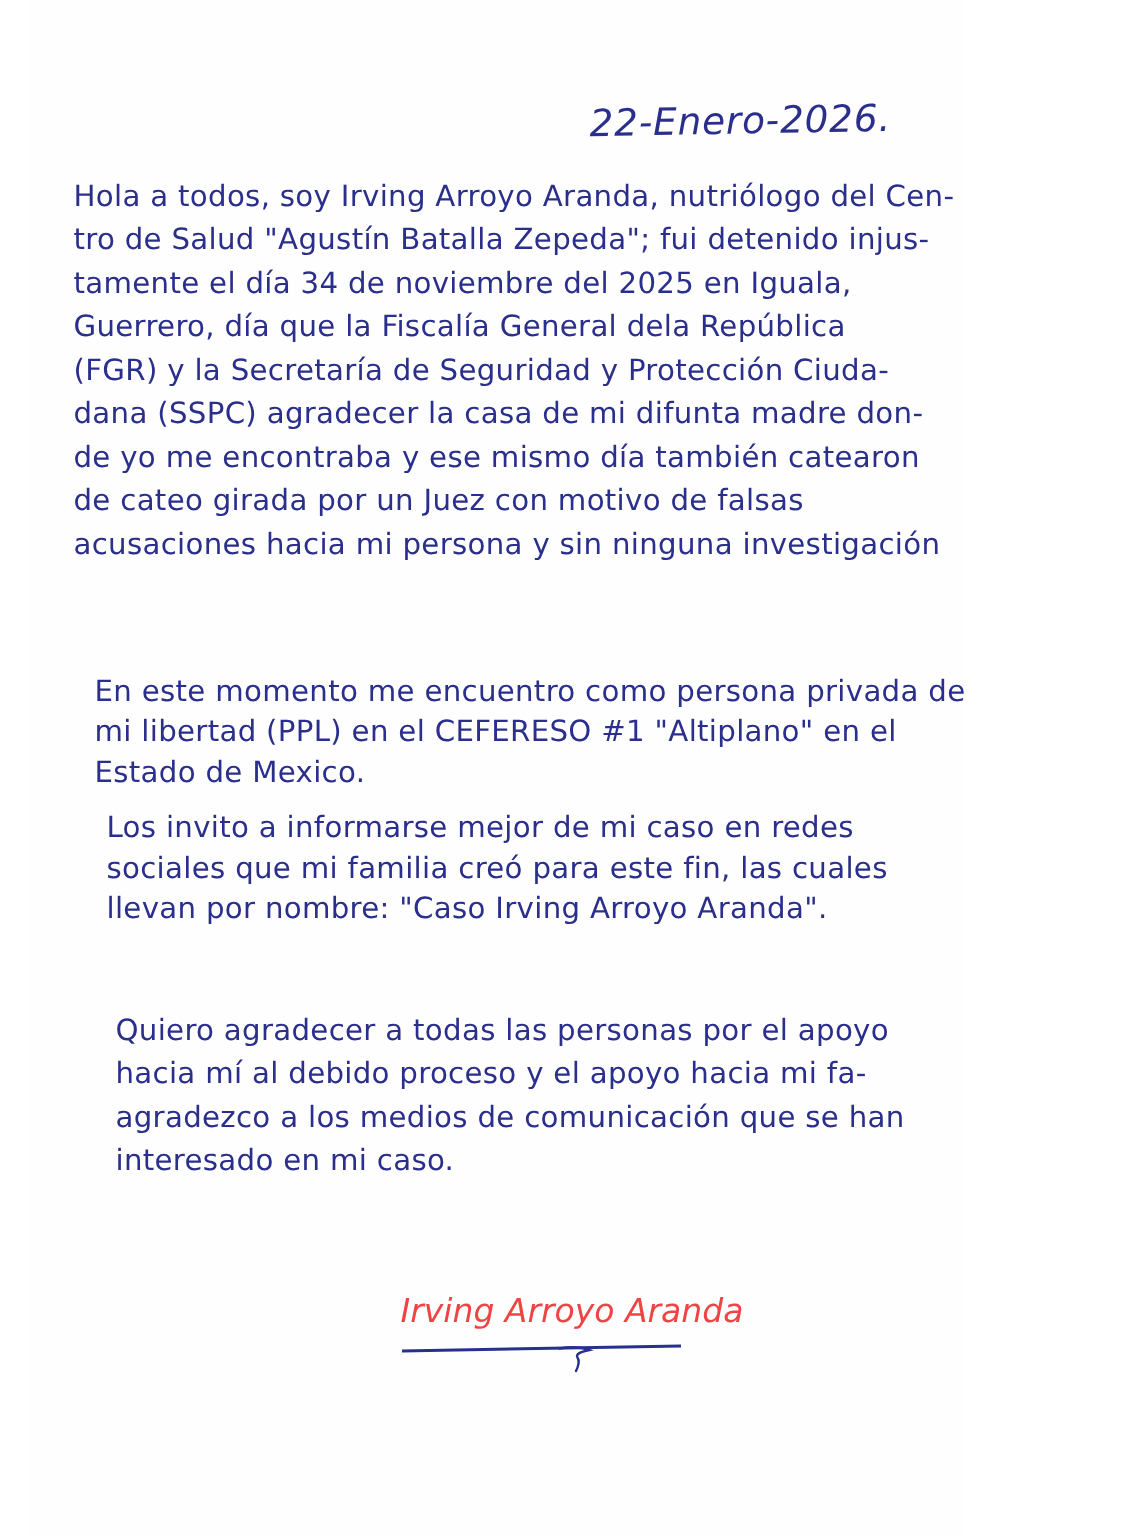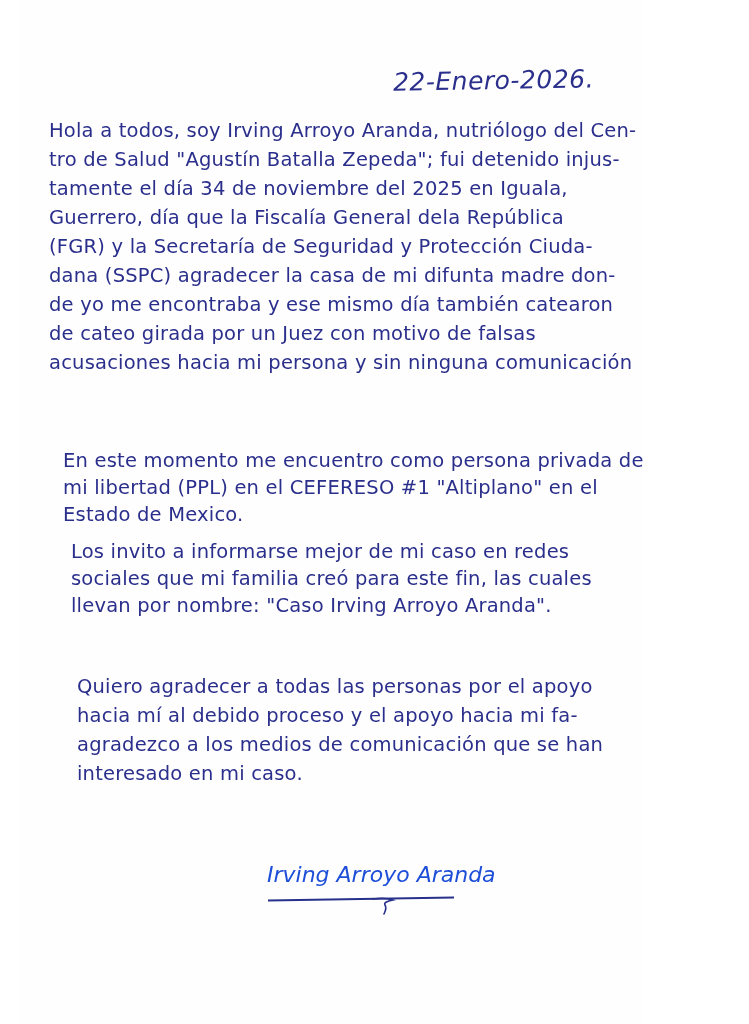--- a/index.html
+++ b/index.html
@@ -46,21 +46,21 @@
     #p1 { left: 30px; top: 116px; }
     #p2 { left: 44px; top: 447px; font-size: 19.5px; line-height: 27px; }
     #p3 { left: 52px; top: 538px; line-height: 27px; }
     #p4 { left: 58px; top: 672px; line-height: 29px; }
     .signature {
       position: absolute;
       left: 248px;
       top: 862px;
       font-size: 22px;
       font-style: italic;
-      color: #1d4ed8;
+      color: #ef4444;
     }
     .signature-line {
       position: absolute;
       left: 249px;
       top: 898px;
       width: 186px;
       height: 0;
       border-top: 2px solid #27308a;
       transform: rotate(-1deg);
     }
@@ -79,21 +79,21 @@
 
   <p class="para" id="p1">
     <span class="line">Hola a todos, soy Irving Arroyo Aranda, nutriólogo del Cen-</span>
     <span class="line">tro de Salud "Agustín Batalla Zepeda"; fui detenido injus-</span>
     <span class="line">tamente el día 34 de noviembre del 2025 en Iguala,</span>
     <span class="line">Guerrero, día que la Fiscalía General dela República</span>
     <span class="line">(FGR) y la Secretaría de Seguridad y Protección Ciuda-</span>
     <span class="line">dana (SSPC) agradecer la casa de mi difunta madre don-</span>
     <span class="line">de yo me encontraba y ese mismo día también catearon</span>
     <span class="line">de cateo girada por un Juez con motivo de falsas</span>
-    <span class="line">acusaciones hacia mi persona y sin ninguna comunicación</span>
+    <span class="line">acusaciones hacia mi persona y sin ninguna investigación</span>
   </p>
 
   <p class="para" id="p2">
     <span class="line">En este momento me encuentro como persona privada de</span>
     <span class="line">mi libertad (PPL) en el CEFERESO #1 "Altiplano" en el</span>
     <span class="line">Estado de Mexico.</span>
   </p>
 
   <p class="para" id="p3">
     <span class="line">Los invito a informarse mejor de mi caso en redes</span>

